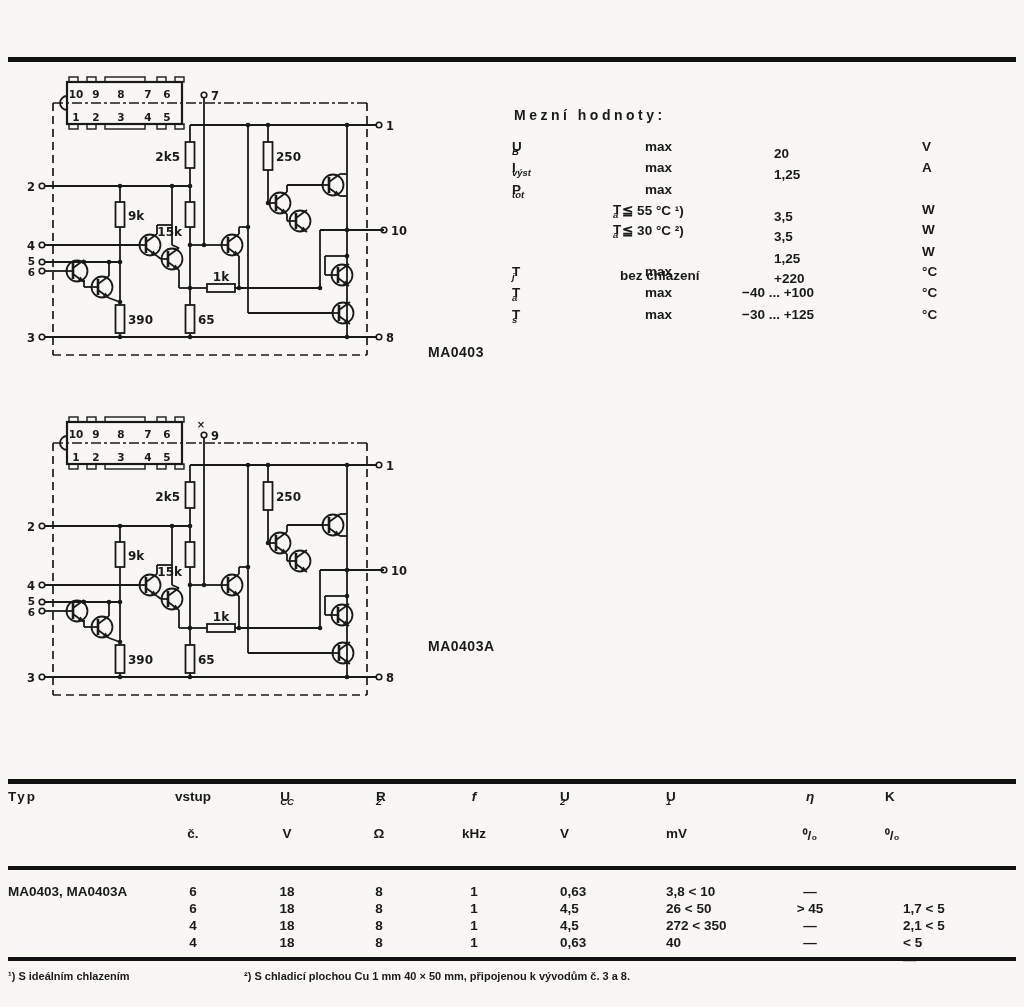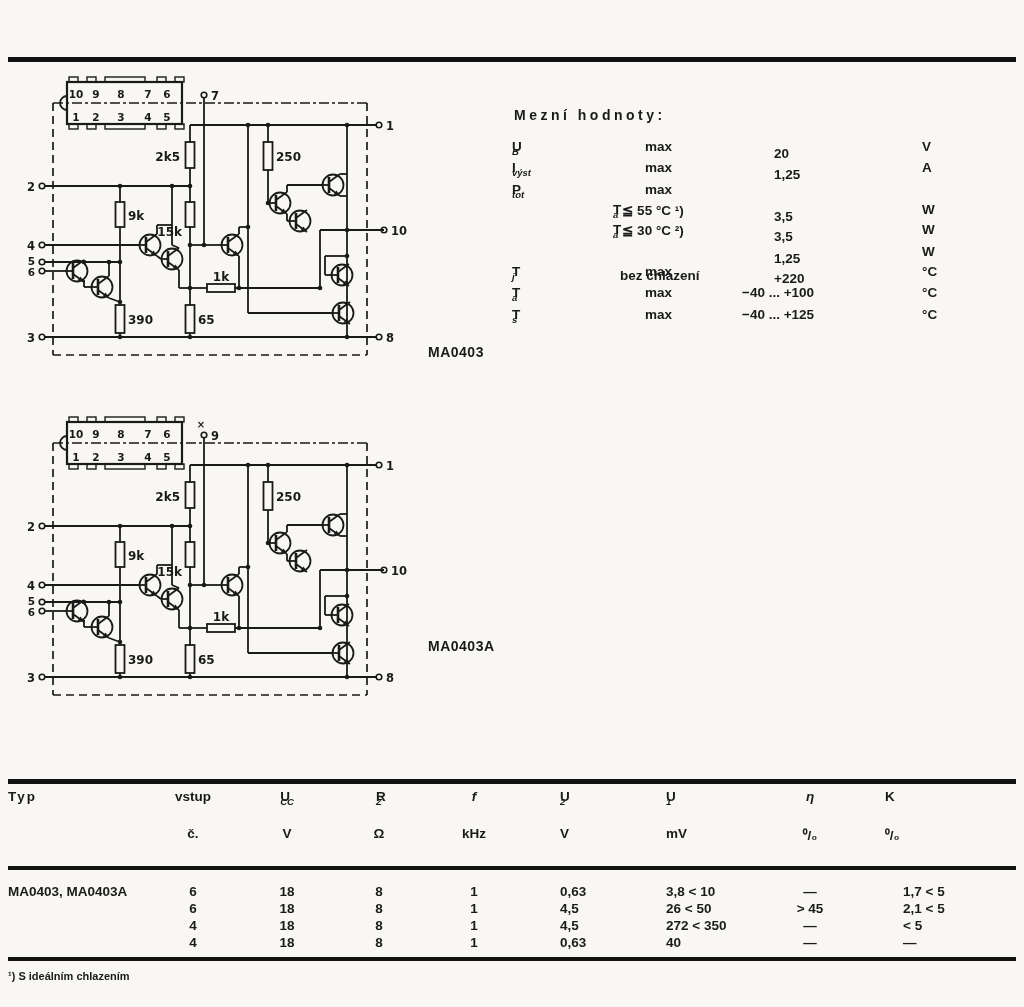--- a/index.html
+++ b/index.html
@@ -36,21 +36,21 @@
   .trow span{position:absolute;white-space:nowrap;}
   .tc-typ{left:8px;letter-spacing:2px;}
   .tc-typv{left:8px;}
   .tc-vstup{left:168px;width:50px;text-align:center;}
   .tc-ucc{left:256px;width:62px;text-align:center;}
   .tc-rz{left:348px;width:62px;text-align:center;}
   .tc-f{left:444px;width:60px;text-align:center;}
   .tc-u2{left:560px;}
   .tc-u1{left:666px;}
   .tc-eta{left:780px;width:60px;text-align:center;}
-  .tc-k{left:903px;}
+  .tc-k{left:903px;margin-top:17px;}
   .tc-kh{left:885px;}
   .fnote{top:970px;font-size:11px;font-weight:700;}
 </style>
 </head>
 <body>
 
 <div class="page">
 
   <div class="abs rule rule1"></div>
 
@@ -483,21 +483,21 @@
   </div>
   <div class="abs lrow" style="top:285px">
     <span class="lsym"><span>T</span><sub>a</sub></span>
     <span class="cmax">max</span>
     <span class="v2">−40 ... +100</span>
     <span class="lunit">°C</span>
   </div>
   <div class="abs lrow" style="top:307px">
     <span class="lsym"><span>T</span><sub>s</sub></span>
     <span class="cmax">max</span>
-    <span class="v2">−40 ... +125</span>
+    <span class="v2">−30 ... +125</span>
     <span class="lunit">°C</span>
   </div>
 
   <div class="abs rule rule2"></div>
 
   <div class="abs trow" style="top:789px">
     <span class="tc-typ">Typ</span>
     <span class="tc-vstup">vstup</span>
     <span class="tc-ucc"><span>U</span><sub>CC</sub></span>
     <span class="tc-rz"><span>R</span><sub>Z</sub></span>
@@ -558,13 +558,14 @@
     <span class="tc-f">1</span>
     <span class="tc-u2">0,63</span>
     <span class="tc-u1">40</span>
     <span class="tc-eta">—</span>
     <span class="tc-k">—</span>
   </div>
 
   <div class="abs rule rule4"></div>
 
   <div class="abs fnote" style="left:8px">¹) S ideálním chlazením</div>
+  <div class="abs fnote" style="left:244px">²) S chladicí plochou Cu 1 mm 40 × 50 mm, připojenou k vývodům č. 3 a 8.</div>
 </div>
 
 </body></html>

